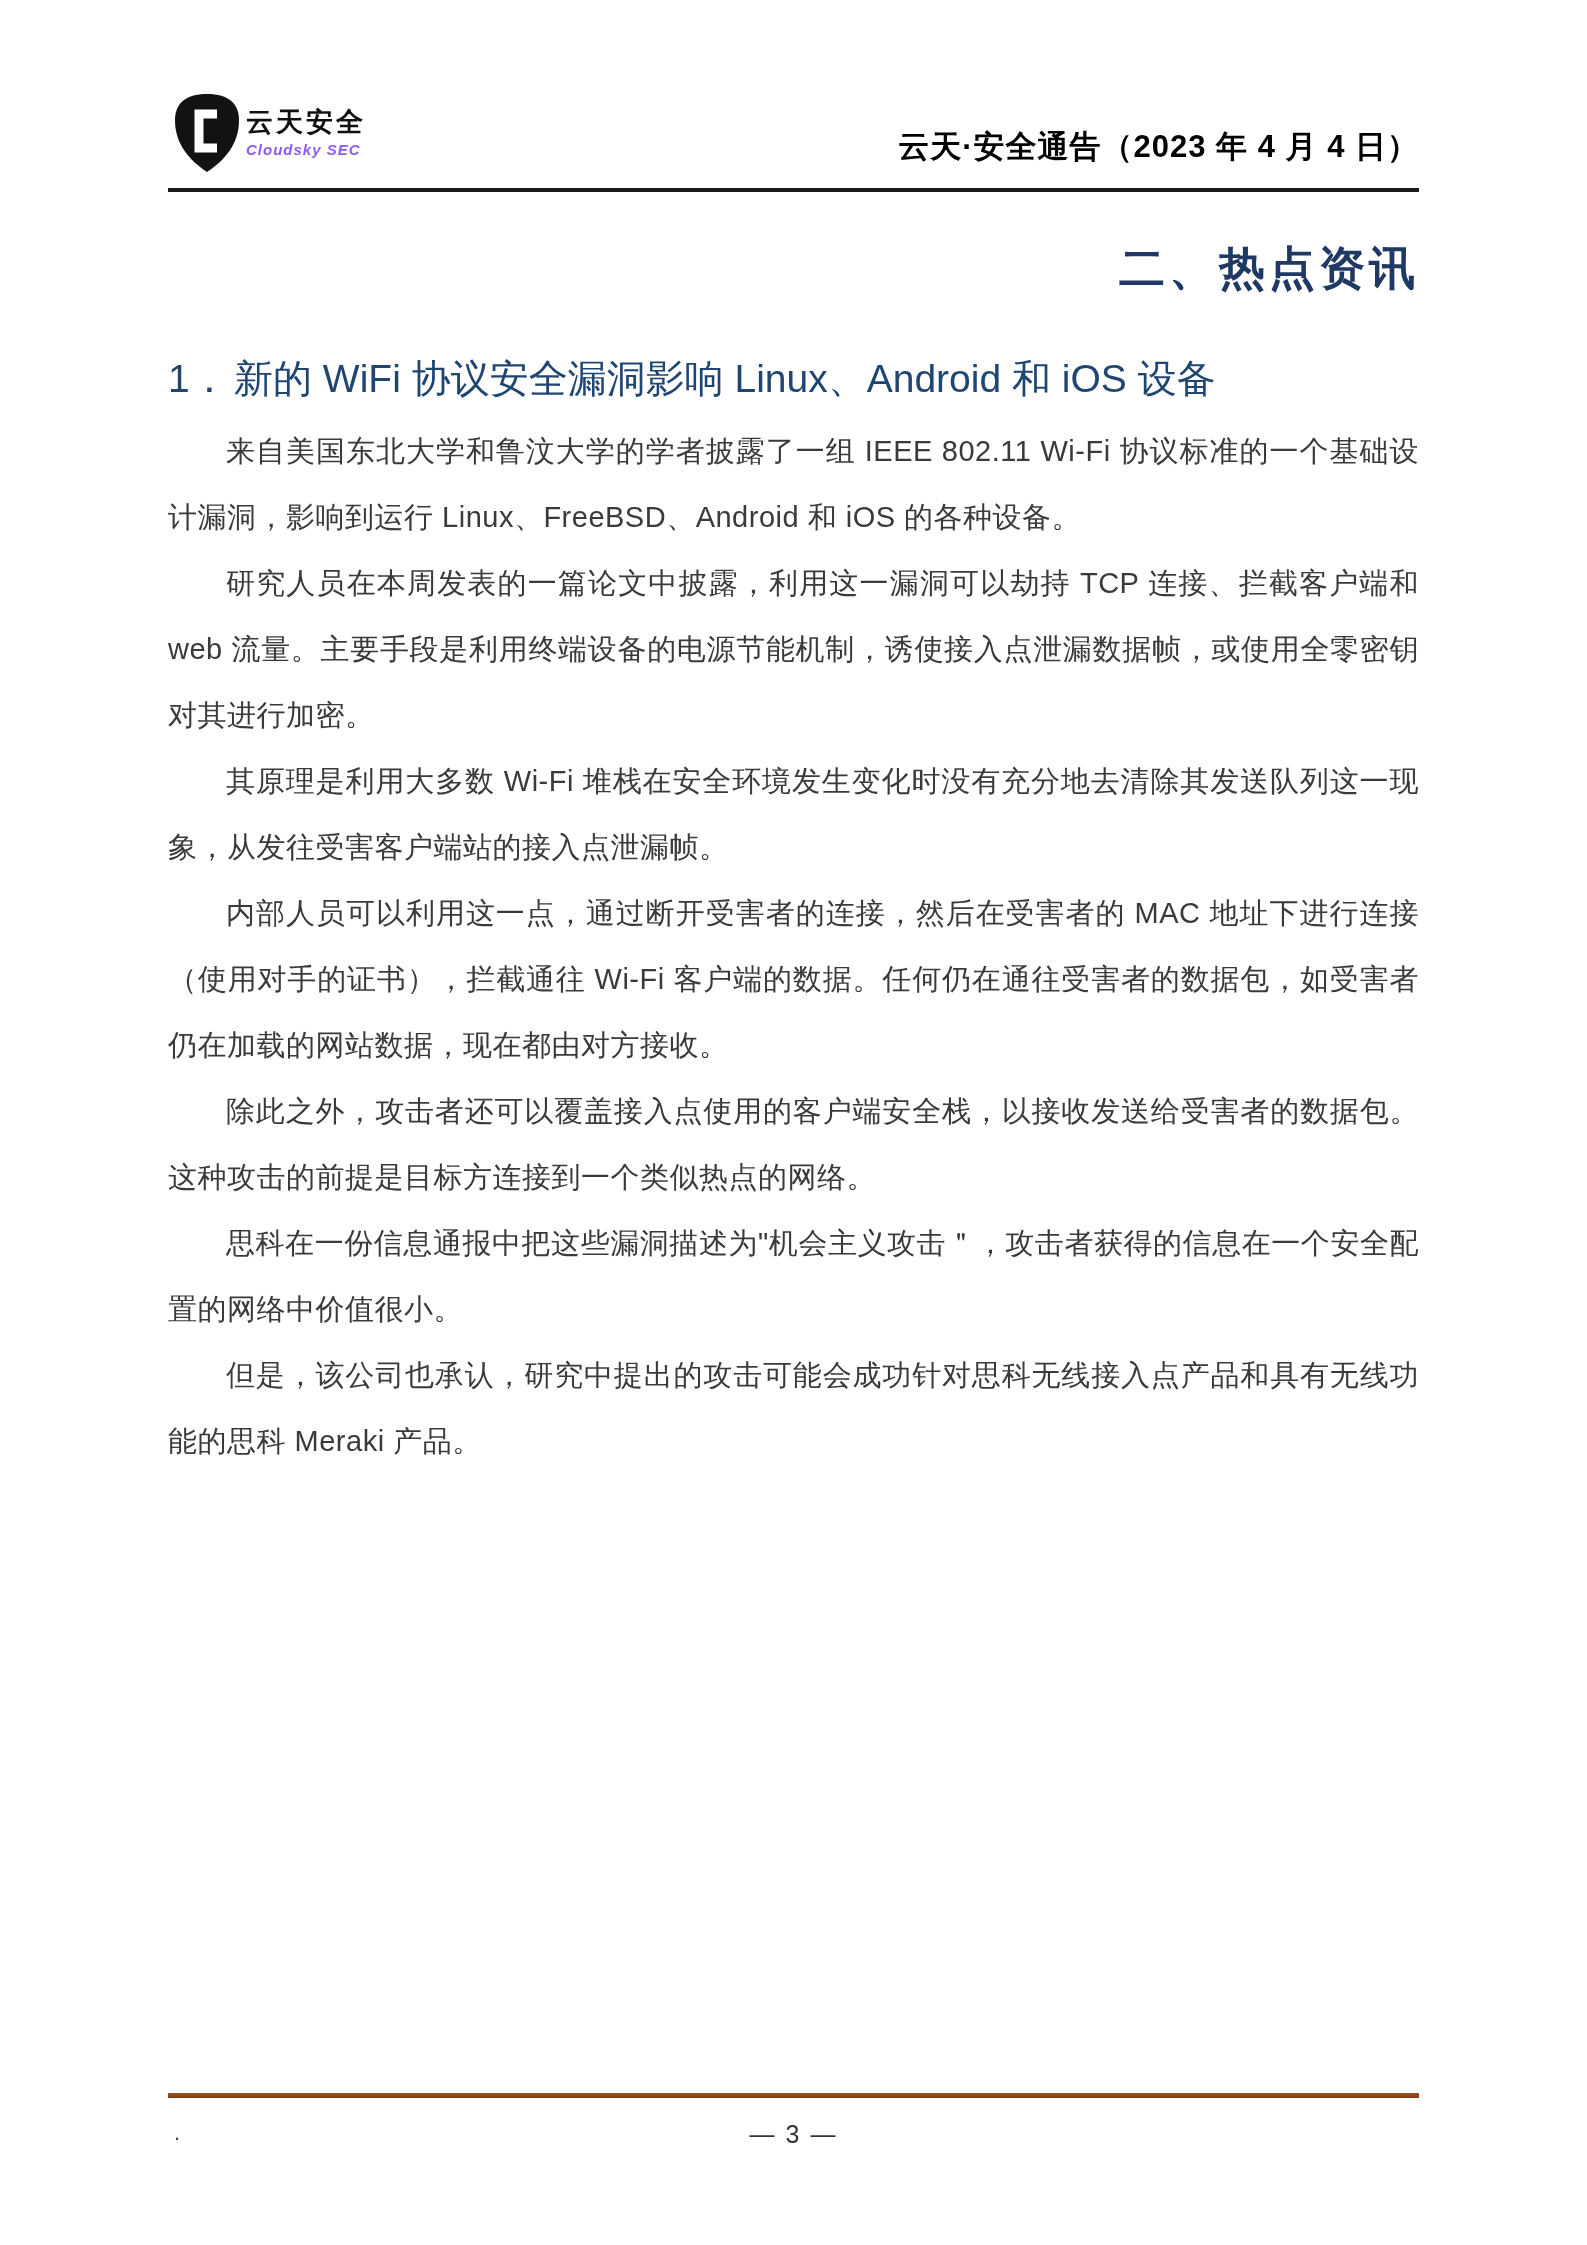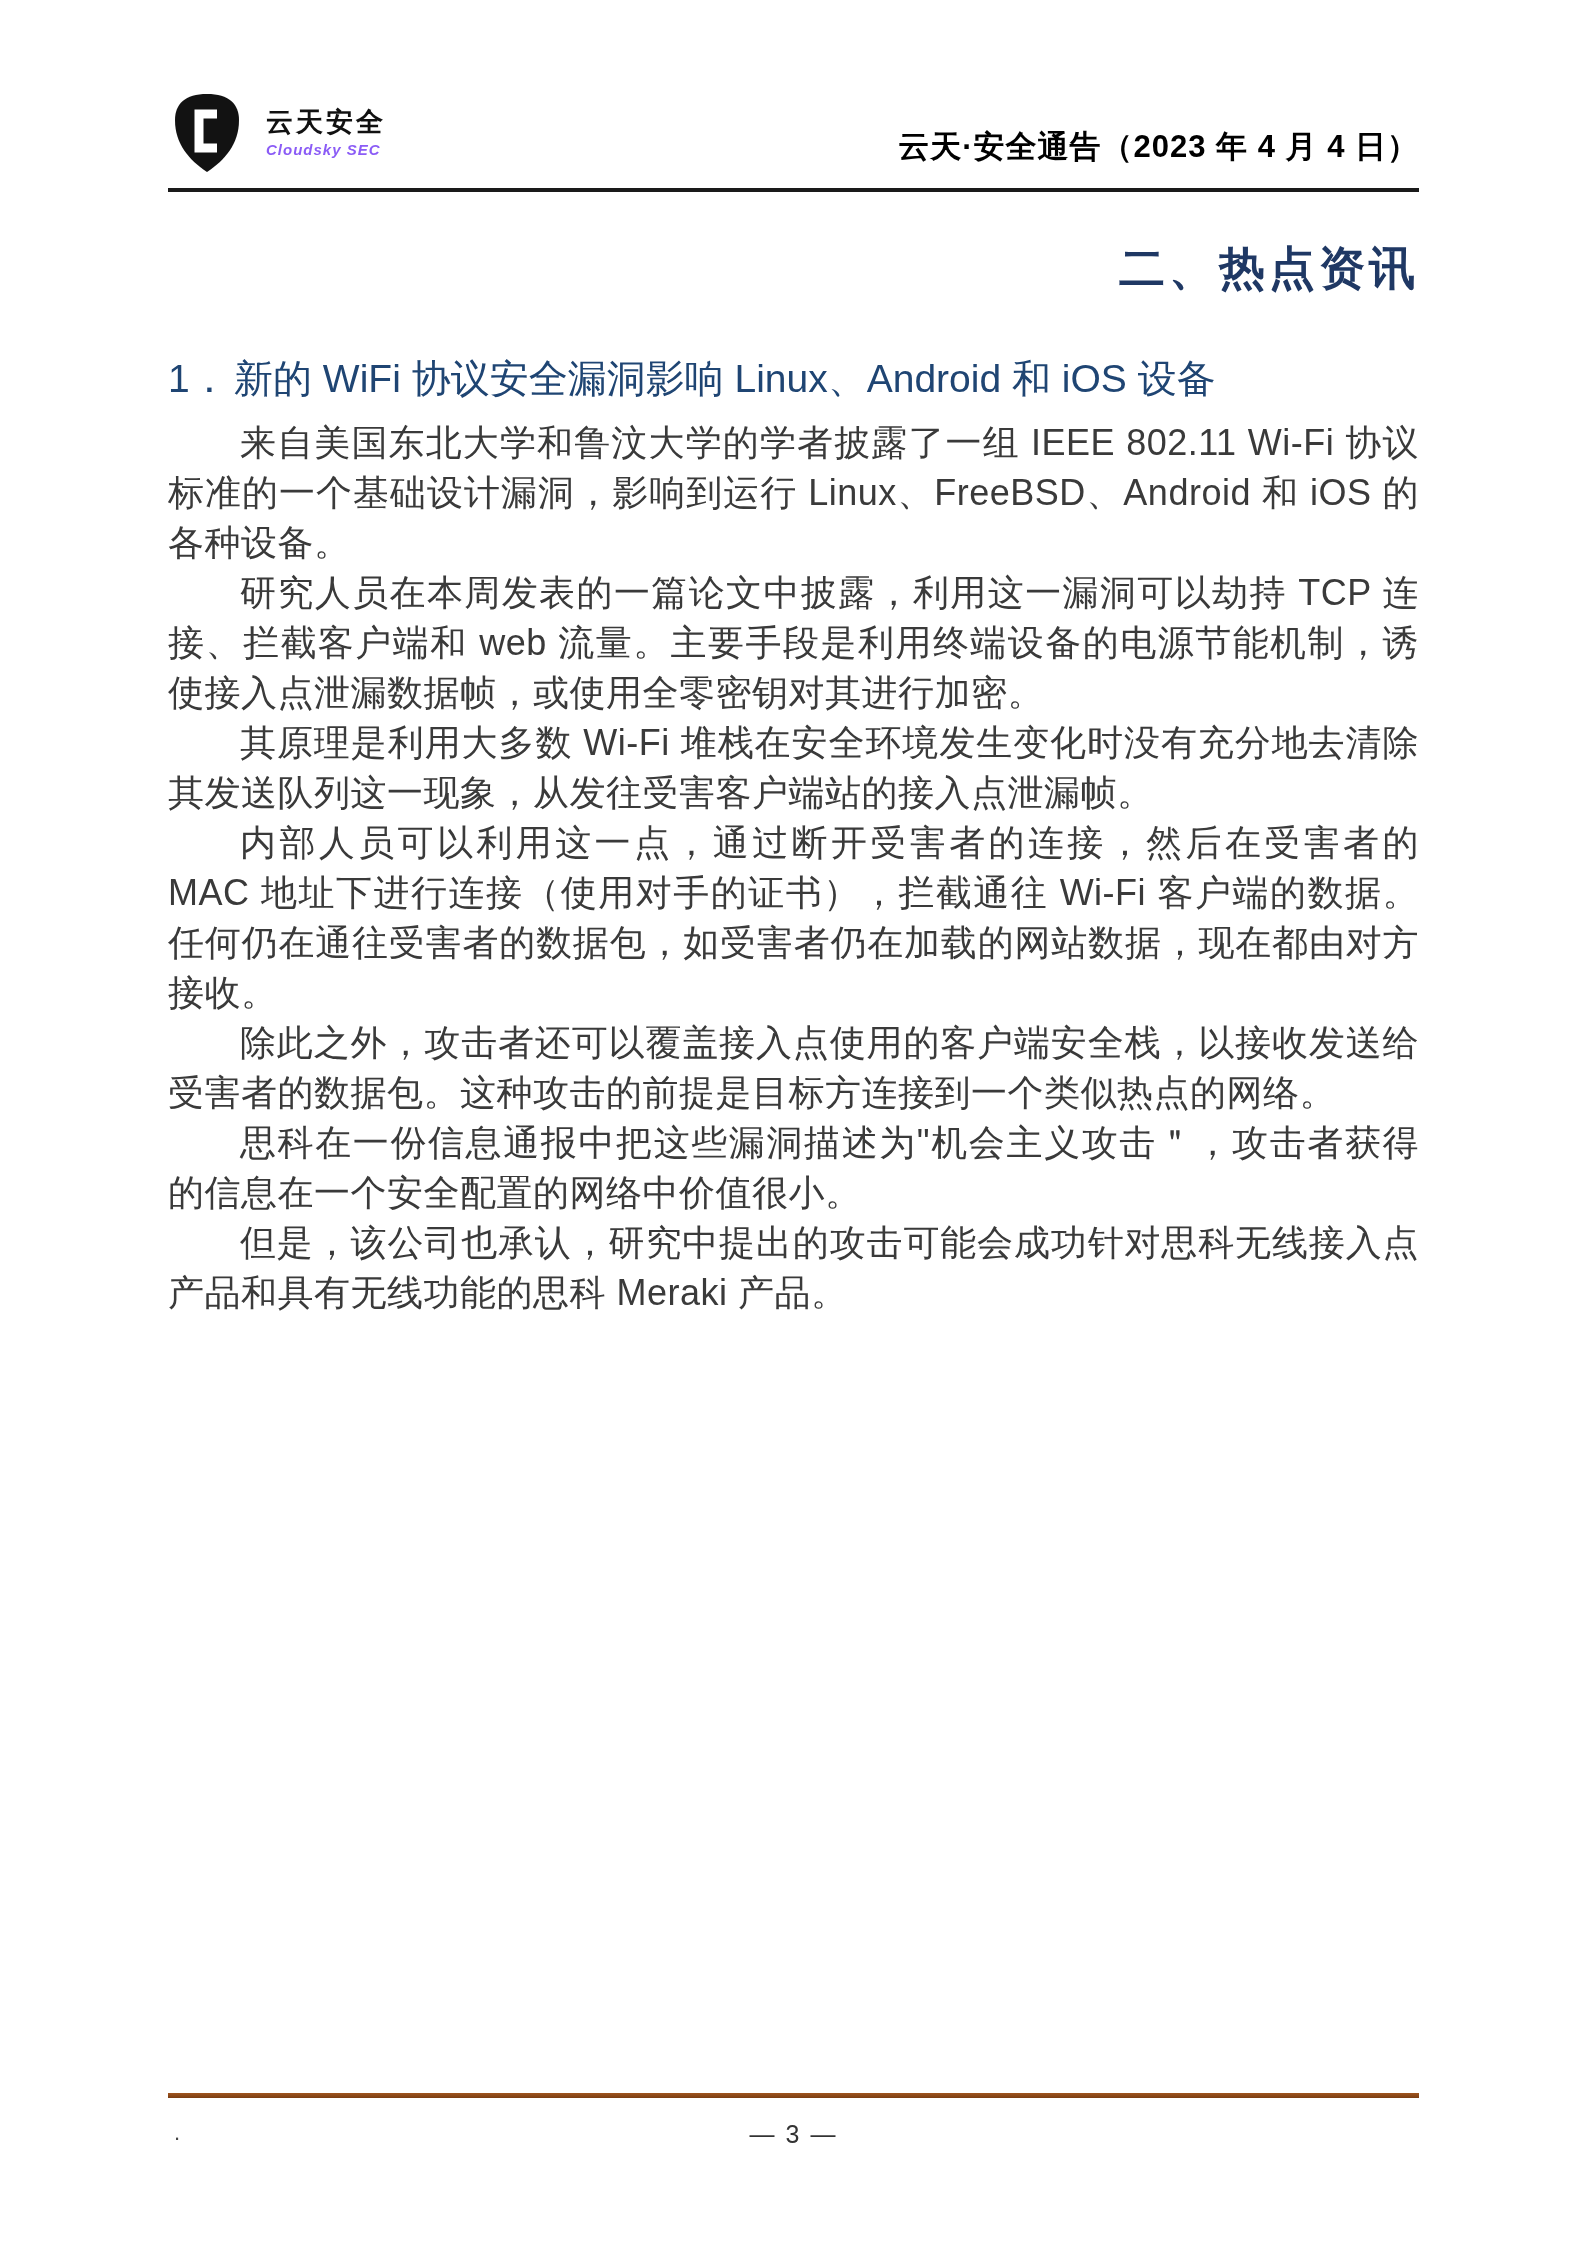--- a/index.html
+++ b/index.html
@@ -21,21 +21,21 @@
     padding:0 168px;
     display:flex;flex-direction:column;
     background:#fff;
   }
   
   .header{
     display:flex;justify-content:space-between;align-items:flex-end;
     padding-top:92px;padding-bottom:14px;
     border-bottom:4px solid var(--header-rule);
   }
-  .logo{display:flex;align-items:center;gap:20px;}
+  .logo{display:flex;align-items:center;gap:0;}
   .logo-mark{width:78px;height:82px;flex:0 0 auto;}
   .logo-text{display:flex;flex-direction:column;line-height:1.1;}
   .brand-cn{font-size:27px;font-weight:bold;color:#111;letter-spacing:3px;}
   .brand-en{font-size:15px;font-weight:bold;font-style:italic;color:#8b5cf6;margin-top:4px;letter-spacing:1px;}
   .header-title{
     font-size:31px;font-weight:bold;color:#000;
     padding-bottom:6px;letter-spacing:1px;
   }
   
   h1.section-title{
@@ -45,22 +45,22 @@
     text-align:right;
   }
   h2.article-title{
     margin-top:52px;
     font-size:39px;font-weight:normal;color:var(--subheading);
   }
   .article-number{display:inline-block;min-width:66px;}
   
   .paras{margin-top:12px;}
   .para{
-    font-size:36px;
-    line-height:50px;
+    font-size:29px;
+    line-height:66px;
     color:var(--body-text);
     text-indent:2em;
     text-align:justify;
     letter-spacing:0.5px;
   }
   
   .footer{margin-top:auto;padding-bottom:96px;}
   .footer-rule{
     height:5px;width:100%;
     background:linear-gradient(#a0551f,#7a3d12);

